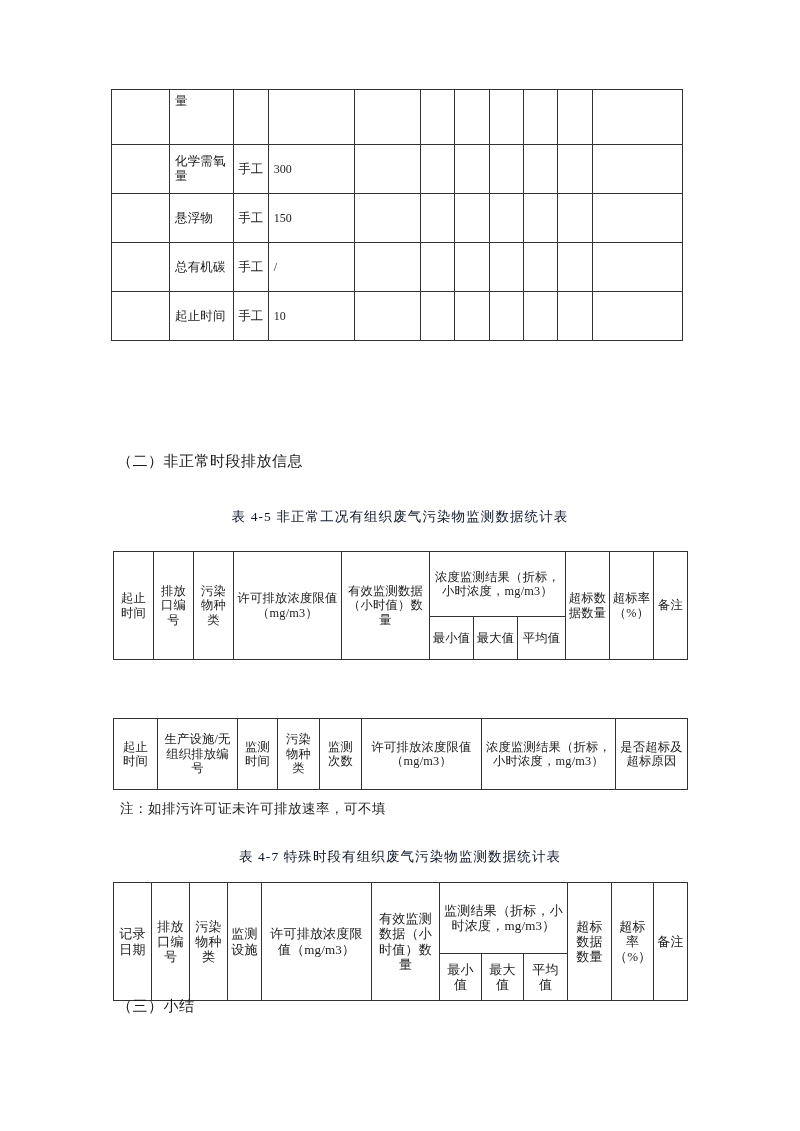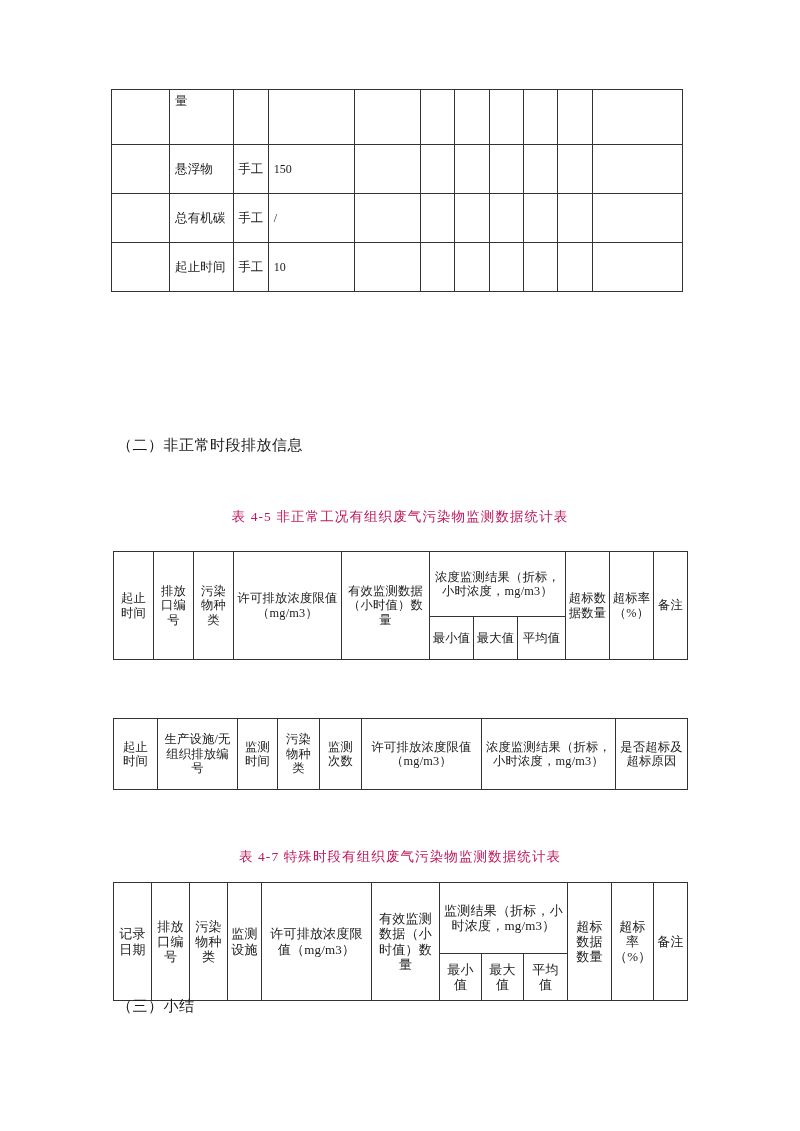--- a/index.html
+++ b/index.html
@@ -72,32 +72,32 @@
   #top-table tr.r-first td.c-name { vertical-align: top; }
 
   
   .para {
     position: absolute;
     font-size: 15px;
     letter-spacing: 0.5px;
     color: #1a1a1a;
     white-space: nowrap;
   }
-  #sec-2 { left: 117px; top: 436px; font-family: Liberation Serif, serif; }
+  #sec-2 { left: 117px; top: 452px; font-family: Liberation Serif, serif; }
   #note-1 { left: 120px; top: 800px; font-size: 13.5px; }
   #sec-3 { left: 117px; top: 997px; }
 
   .tbl-title {
     position: absolute;
     width: 800px;
     left: 0;
     text-align: center;
     font-size: 13.5px;
     letter-spacing: 1.1px;
-    color: #be185d;
+    color: #0f172a;
     white-space: nowrap;
   }
   #title-45 { top: 508px; }
   #title-46 { top: 678px; }
   #title-47 { top: 848px; }
 
   
   #t45-wrap { position: absolute; left: 113px; top: 551px; width: 574px; }
   #t45 { width: 574px; }
   #t45 td {
@@ -158,20 +158,33 @@
           <td></td>
           <td></td>
           <td></td>
           <td></td>
           <td></td>
           <td></td>
           <td></td>
         </tr>
         <tr>
           <td></td>
+          <td class="c-name">化学需氧量</td>
+          <td class="c-method">手工</td>
+          <td class="c-val">300</td>
+          <td></td>
+          <td></td>
+          <td></td>
+          <td></td>
+          <td></td>
+          <td></td>
+          <td></td>
+        </tr>
+        <tr>
+          <td></td>
           <td class="c-name">悬浮物</td>
           <td class="c-method">手工</td>
           <td class="c-val">150</td>
           <td></td>
           <td></td>
           <td></td>
           <td></td>
           <td></td>
           <td></td>
           <td></td>
@@ -267,20 +280,21 @@
           <td>污染物种类</td>
           <td>监测次数</td>
           <td>许可排放浓度限值（mg/m3）</td>
           <td>浓度监测结果（折标，小时浓度，mg/m3）</td>
           <td>是否超标及超标原因</td>
         </tr>
       </tbody>
     </table>
   </div>
 
+  <div class="para" id="note-1">注：如排污许可证未许可排放速率，可不填</div>
 
   <div class="tbl-title" id="title-47">表 4-7  特殊时段有组织废气污染物监测数据统计表</div>
 
   <div id="t47-wrap">
     <table class="doc-tbl" id="t47">
       <colgroup>
         <col style="width:38px">
           <col style="width:38px">
           <col style="width:38px">
         <col style="width:34px">

